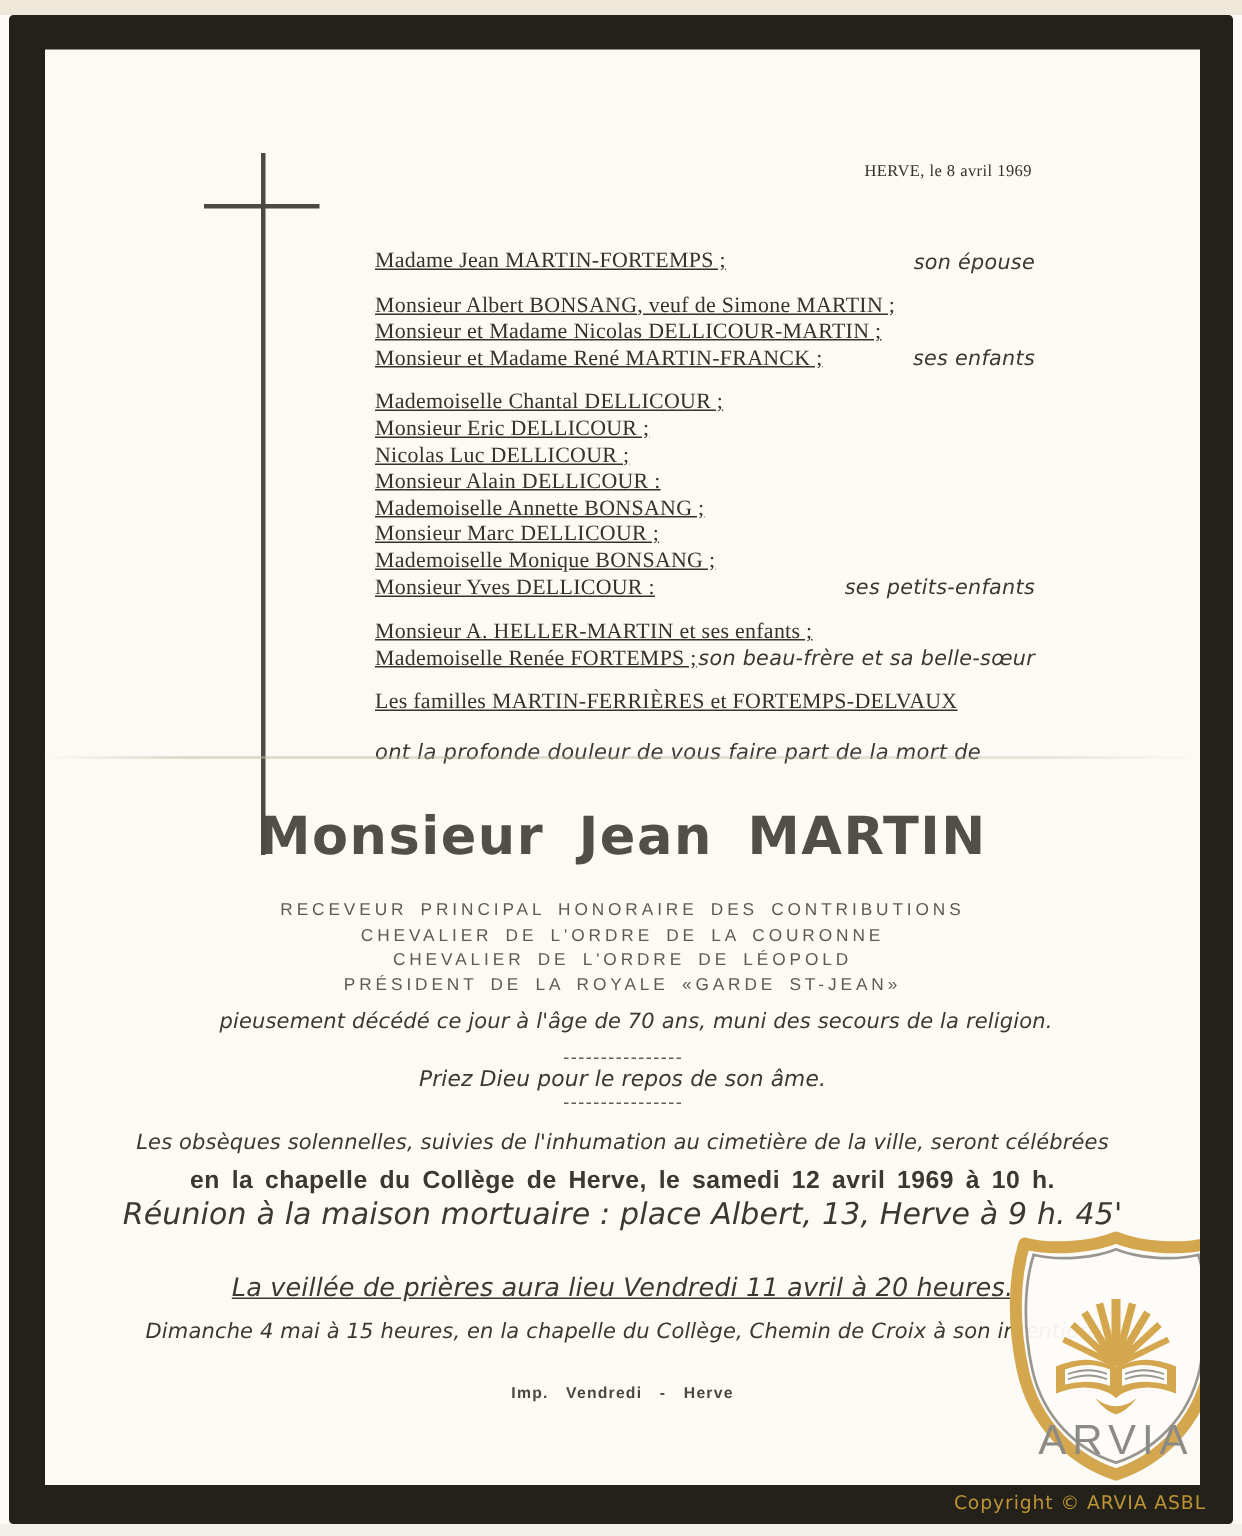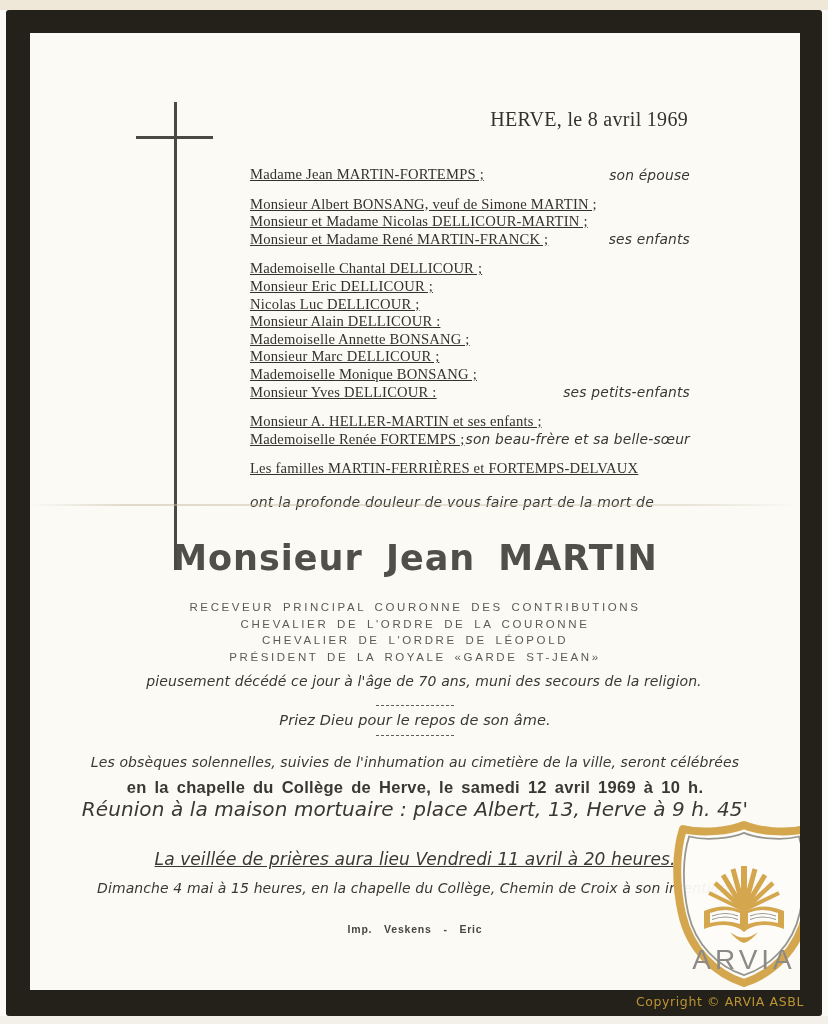--- a/index.html
+++ b/index.html
@@ -21,21 +21,21 @@
 
   
   .cross{position:absolute;left:0;top:0;z-index:2;}
   .cross .v{position:absolute;left:144px;top:69px;width:3px;height:468px;background:#4b4944;}
   .cross .h{position:absolute;left:106px;top:103px;width:77px;height:3px;background:#4b4944;}
 
   .crease{position:absolute;left:0;top:471px;width:100%;height:2px;z-index:2;
           background:linear-gradient(to right,rgba(196,186,162,0),rgba(196,186,162,.5) 12%,
                      rgba(196,186,162,.35) 86%,rgba(196,186,162,0));}
 
-  .dateline{position:absolute;top:75px;right:112px;font-size:20px;color:#35322d;letter-spacing:.3px;}
+  .dateline{position:absolute;top:75px;right:112px;font-size:11px;color:#35322d;letter-spacing:.3px;}
 
   .family{position:absolute;left:220px;top:133px;right:110px;
           font-size:14.6px;line-height:17.6px;color:#35322d;}
   .family .group{position:relative;margin-bottom:12px;}
   .family .line{letter-spacing:.2px;white-space:nowrap;text-decoration:underline;}
   .relation{position:absolute;right:0;bottom:1px;
             font:italic 13.8px "DejaVu Sans",sans-serif;color:#3a3731;letter-spacing:.2px;}
 
   .announcement{position:absolute;left:220px;top:461px;
                 font:italic 14px "DejaVu Sans",sans-serif;color:#3b3833;letter-spacing:.2px;}
@@ -120,40 +120,40 @@
       <div class="group">
         <div class="line">Les familles MARTIN-FERRIÈRES et FORTEMPS-DELVAUX</div>
       </div>
     </div>
 
     <div class="announcement">ont la profonde douleur de vous faire part de la mort de</div>
 
     <div class="deceased">Monsieur Jean MARTIN</div>
 
     <div class="titles">
-      <div>RECEVEUR PRINCIPAL COURONNE DES CONTRIBUTIONS</div>
+      <div>RECEVEUR PRINCIPAL HONORAIRE DES CONTRIBUTIONS</div>
       <div>CHEVALIER DE L'ORDRE DE LA COURONNE</div>
       <div>CHEVALIER DE L'ORDRE DE LÉOPOLD</div>
       <div>PRÉSIDENT DE LA ROYALE «GARDE ST-JEAN»</div>
     </div>
 
     <div class="script t-pieusement">pieusement décédé ce jour à l'âge de 70 ans, muni des secours de la religion.</div>
 
     <div class="rule rule1"></div>
     <div class="script t-prayer">Priez Dieu pour le repos de son âme.</div>
     <div class="rule rule2"></div>
 
     <div class="script t-obseques">Les obsèques solennelles, suivies de l'inhumation au cimetière de la ville, seront célébrées</div>
     <div class="t-chapel">en la chapelle du Collège de Herve, le samedi 12 avril 1969 à 10 h.</div>
 
     <div class="script t-meeting">Réunion à la maison mortuaire : place Albert, 13, Herve à 9 h. 45'</div>
     <div class="script t-vigil">La veillée de prières aura lieu Vendredi 11 avril à 20 heures.</div>
     <div class="script t-mass">Dimanche 4 mai à 15 heures, en la chapelle du Collège, Chemin de Croix à son intention.</div>
 
-    <div class="printer">Imp. Veskens  -  Eric</div>
+    <div class="printer">Imp. Vendredi  -  Herve</div>
   </div>
 
   <div class="shield">
     <svg width="152" height="172" viewBox="0 0 152 172" xmlns="http://www.w3.org/2000/svg">
       <path d="M76 9 C62 15 34 18 15 13 C8 35 7 66 14 98 C22 134 48 158 76 167 C104 158 130 134 138 98 C145 66 144 35 137 13 C118 18 90 15 76 9 Z" fill="rgba(253,252,249,0.95)" stroke="#d4a74f" stroke-width="8" stroke-linejoin="round"></path>
       <path d="M76 9 C62 15 34 18 15 13 C8 35 7 66 14 98 C22 134 48 158 76 167 C104 158 130 134 138 98 C145 66 144 35 137 13 C118 18 90 15 76 9 Z" fill="none" stroke="#98978f" stroke-width="2" transform="translate(76 88) scale(0.9) translate(-76 -88)"></path>
       <g stroke="#d4a74f" stroke-width="5" fill="none">
         <path d="M76 94 L76 50" stroke-width="6"></path>
         <path d="M76 94 L87 53"></path>
         <path d="M76 94 L65 53"></path>

